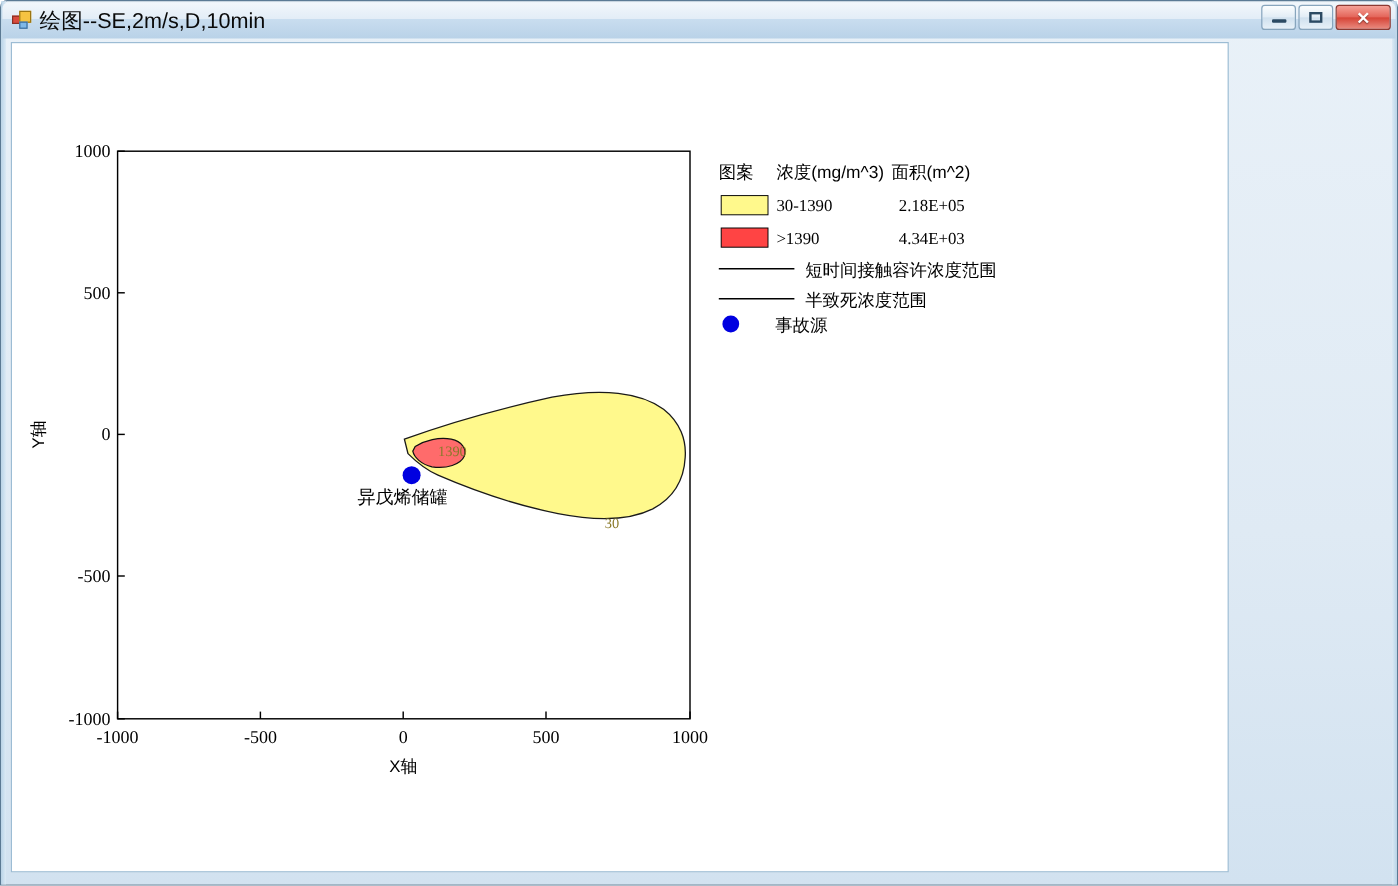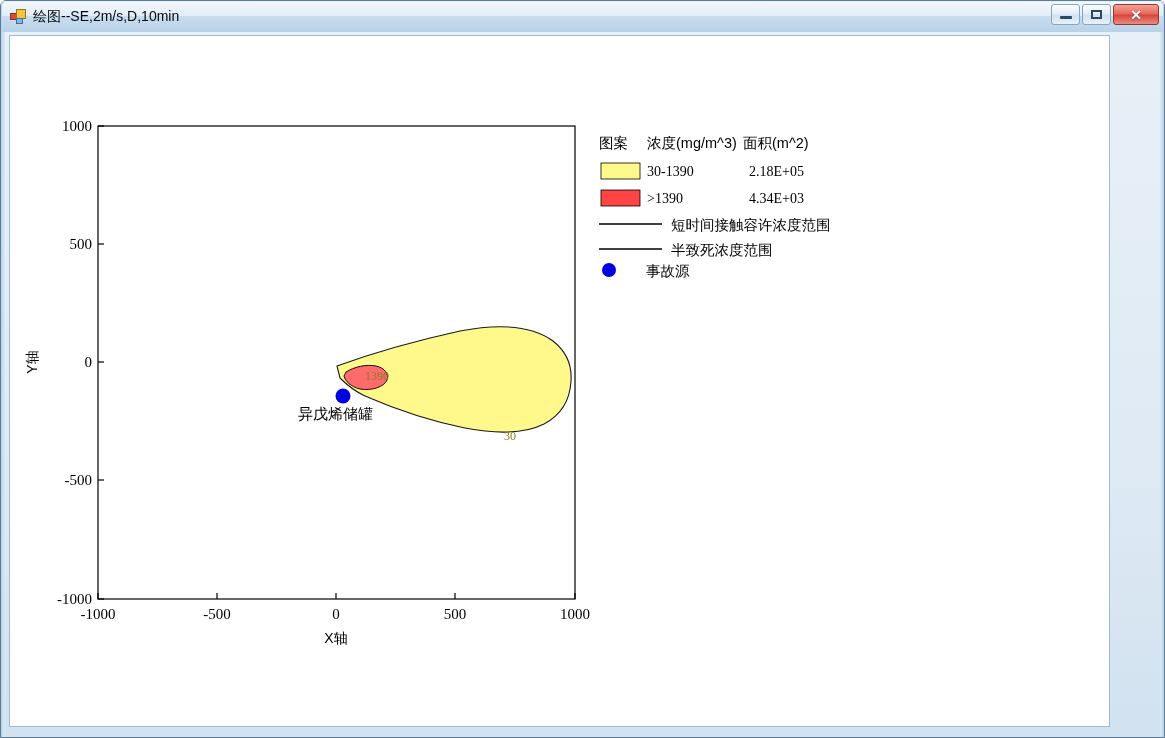--- a/index.html
+++ b/index.html
@@ -68,21 +68,21 @@
   }
   #title-icon .sq3 {
     position: absolute; left: 6px; top: 9px;
     width: 7px; height: 6px;
     background: #7fb8e8;
     border: 1px solid #3d6f9e;
     box-sizing: border-box;
   }
   #window-title {
     margin-left: 7px;
-    font-size: 14px;
+    font-size: 18px;
     color: #0a0a0a;
     font-family: "Liberation Sans", sans-serif;
     white-space: nowrap;
   }
   #window-buttons {
     position: absolute;
     right: 4px; top: 2px;
     display: flex;
     gap: 2px;
   }
@@ -116,21 +116,21 @@
     font-weight: bold;
     font-family: "Liberation Sans", sans-serif;
     text-shadow: 0 1px 1px rgba(0,0,0,0.45);
     line-height: 1;
   }
 
   
   #client-area {
     position: absolute;
     left: 8px; top: 34px;
-    width: 1101px;
+    width: 1015px;
     height: 692px;
     background: #ffffff;
     border: 1px solid #9cbcd4;
     box-sizing: border-box;
     overflow: hidden;
     padding-left: 41px;
   }
 
   
   #plot-root {

